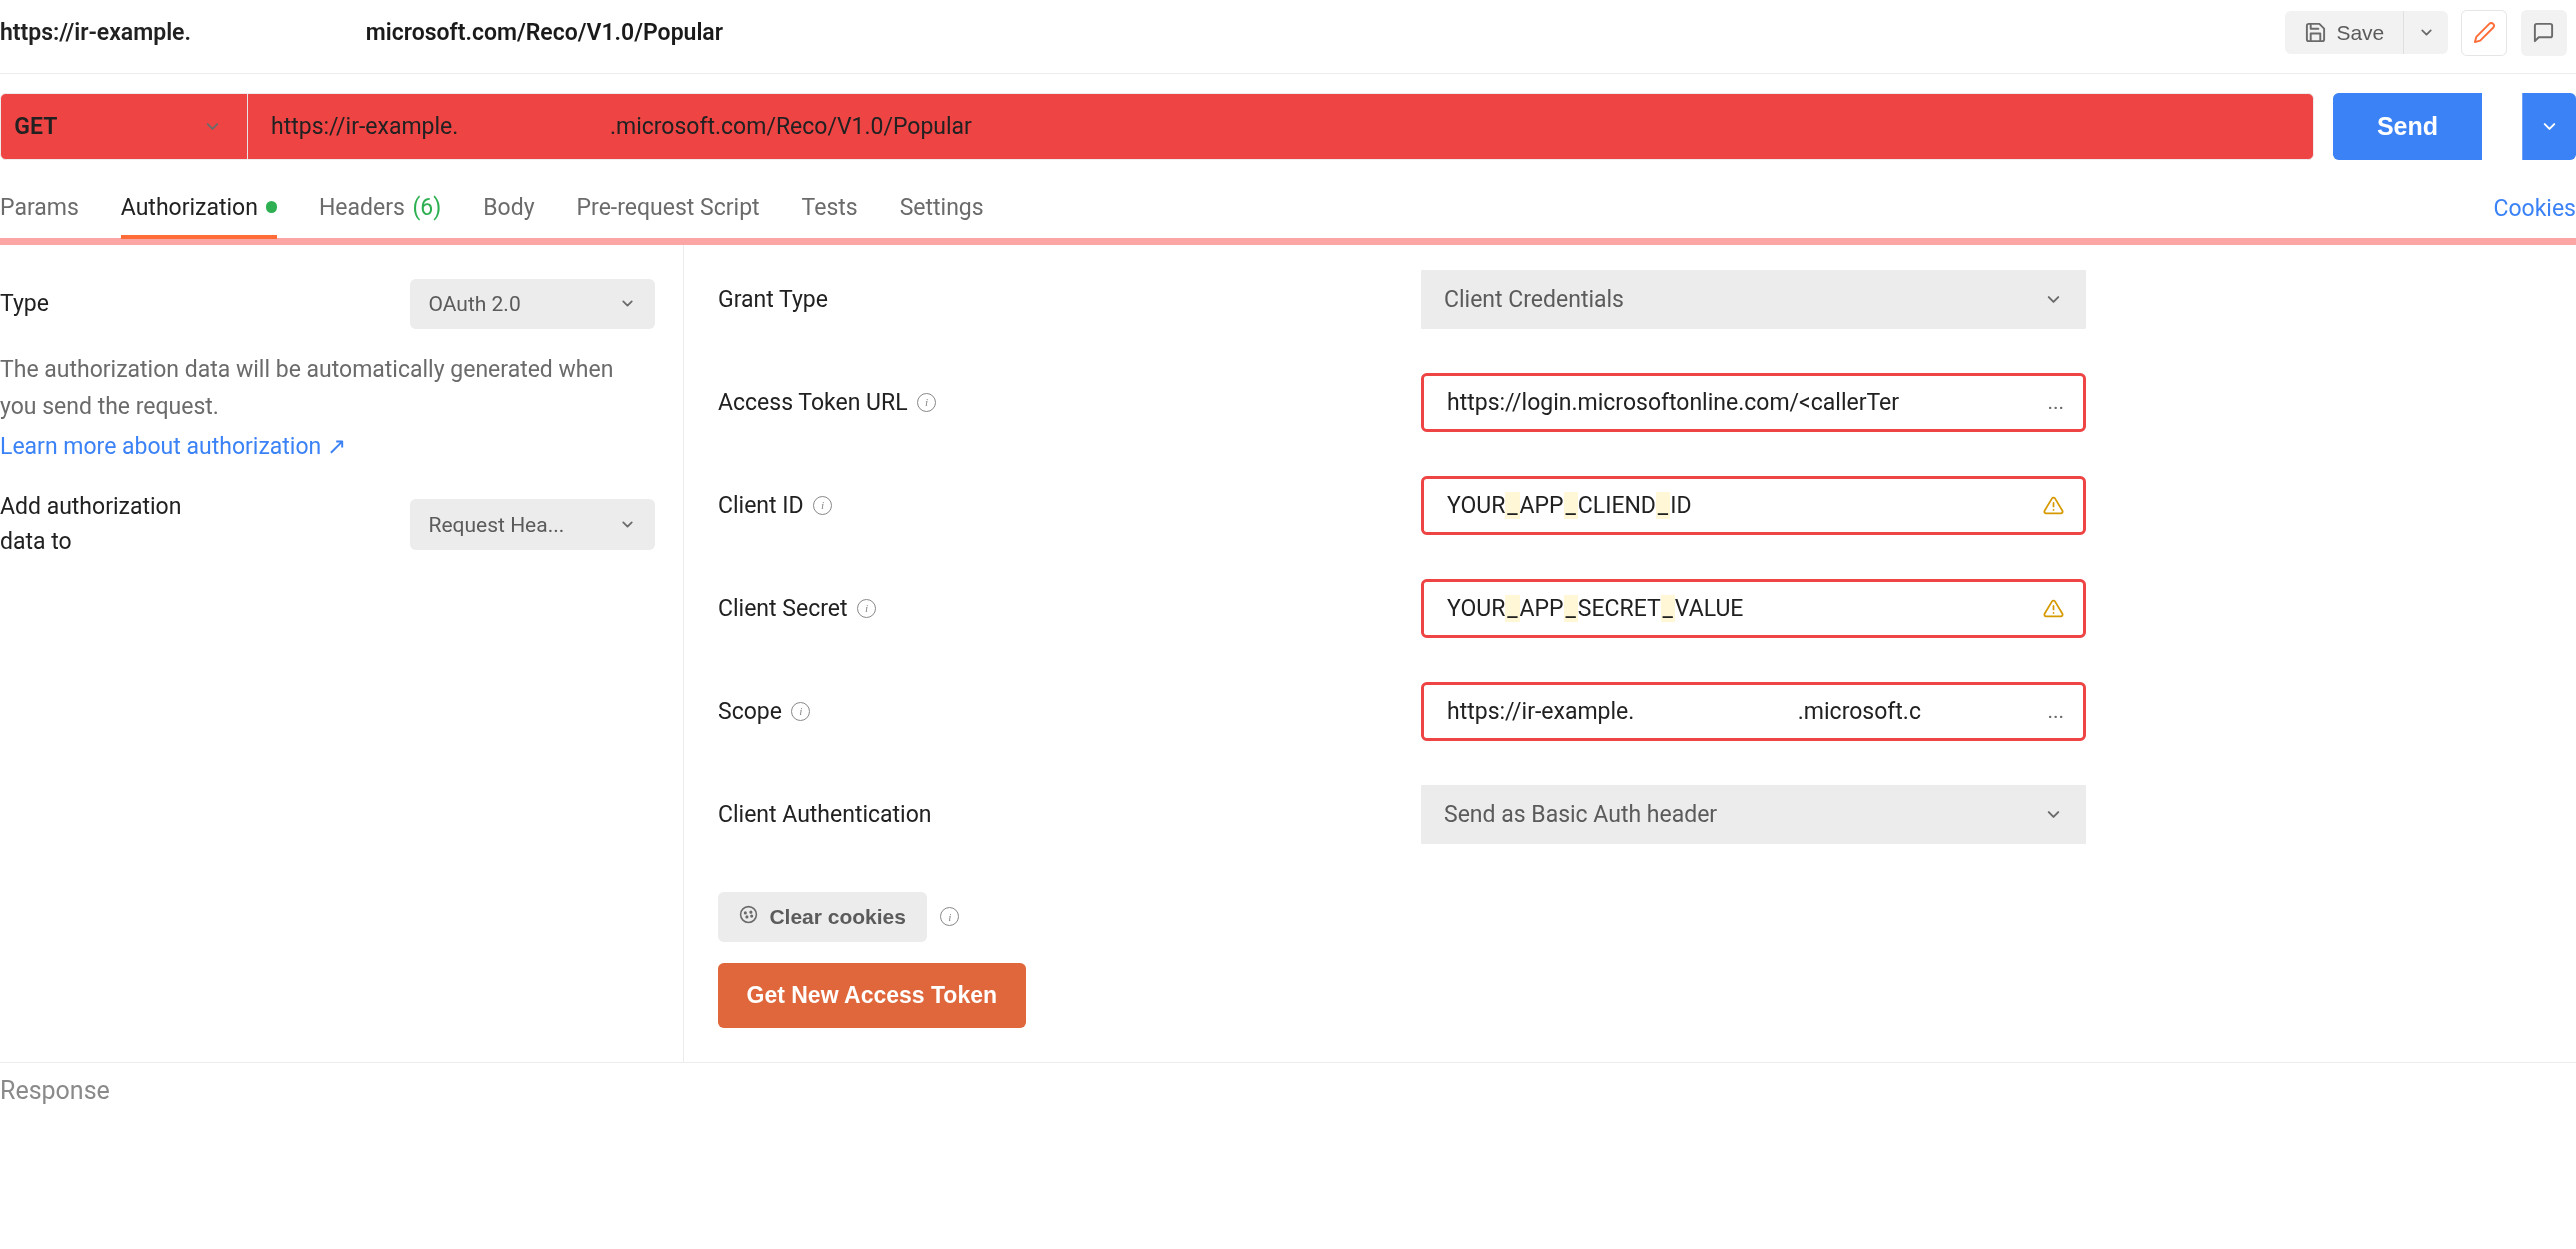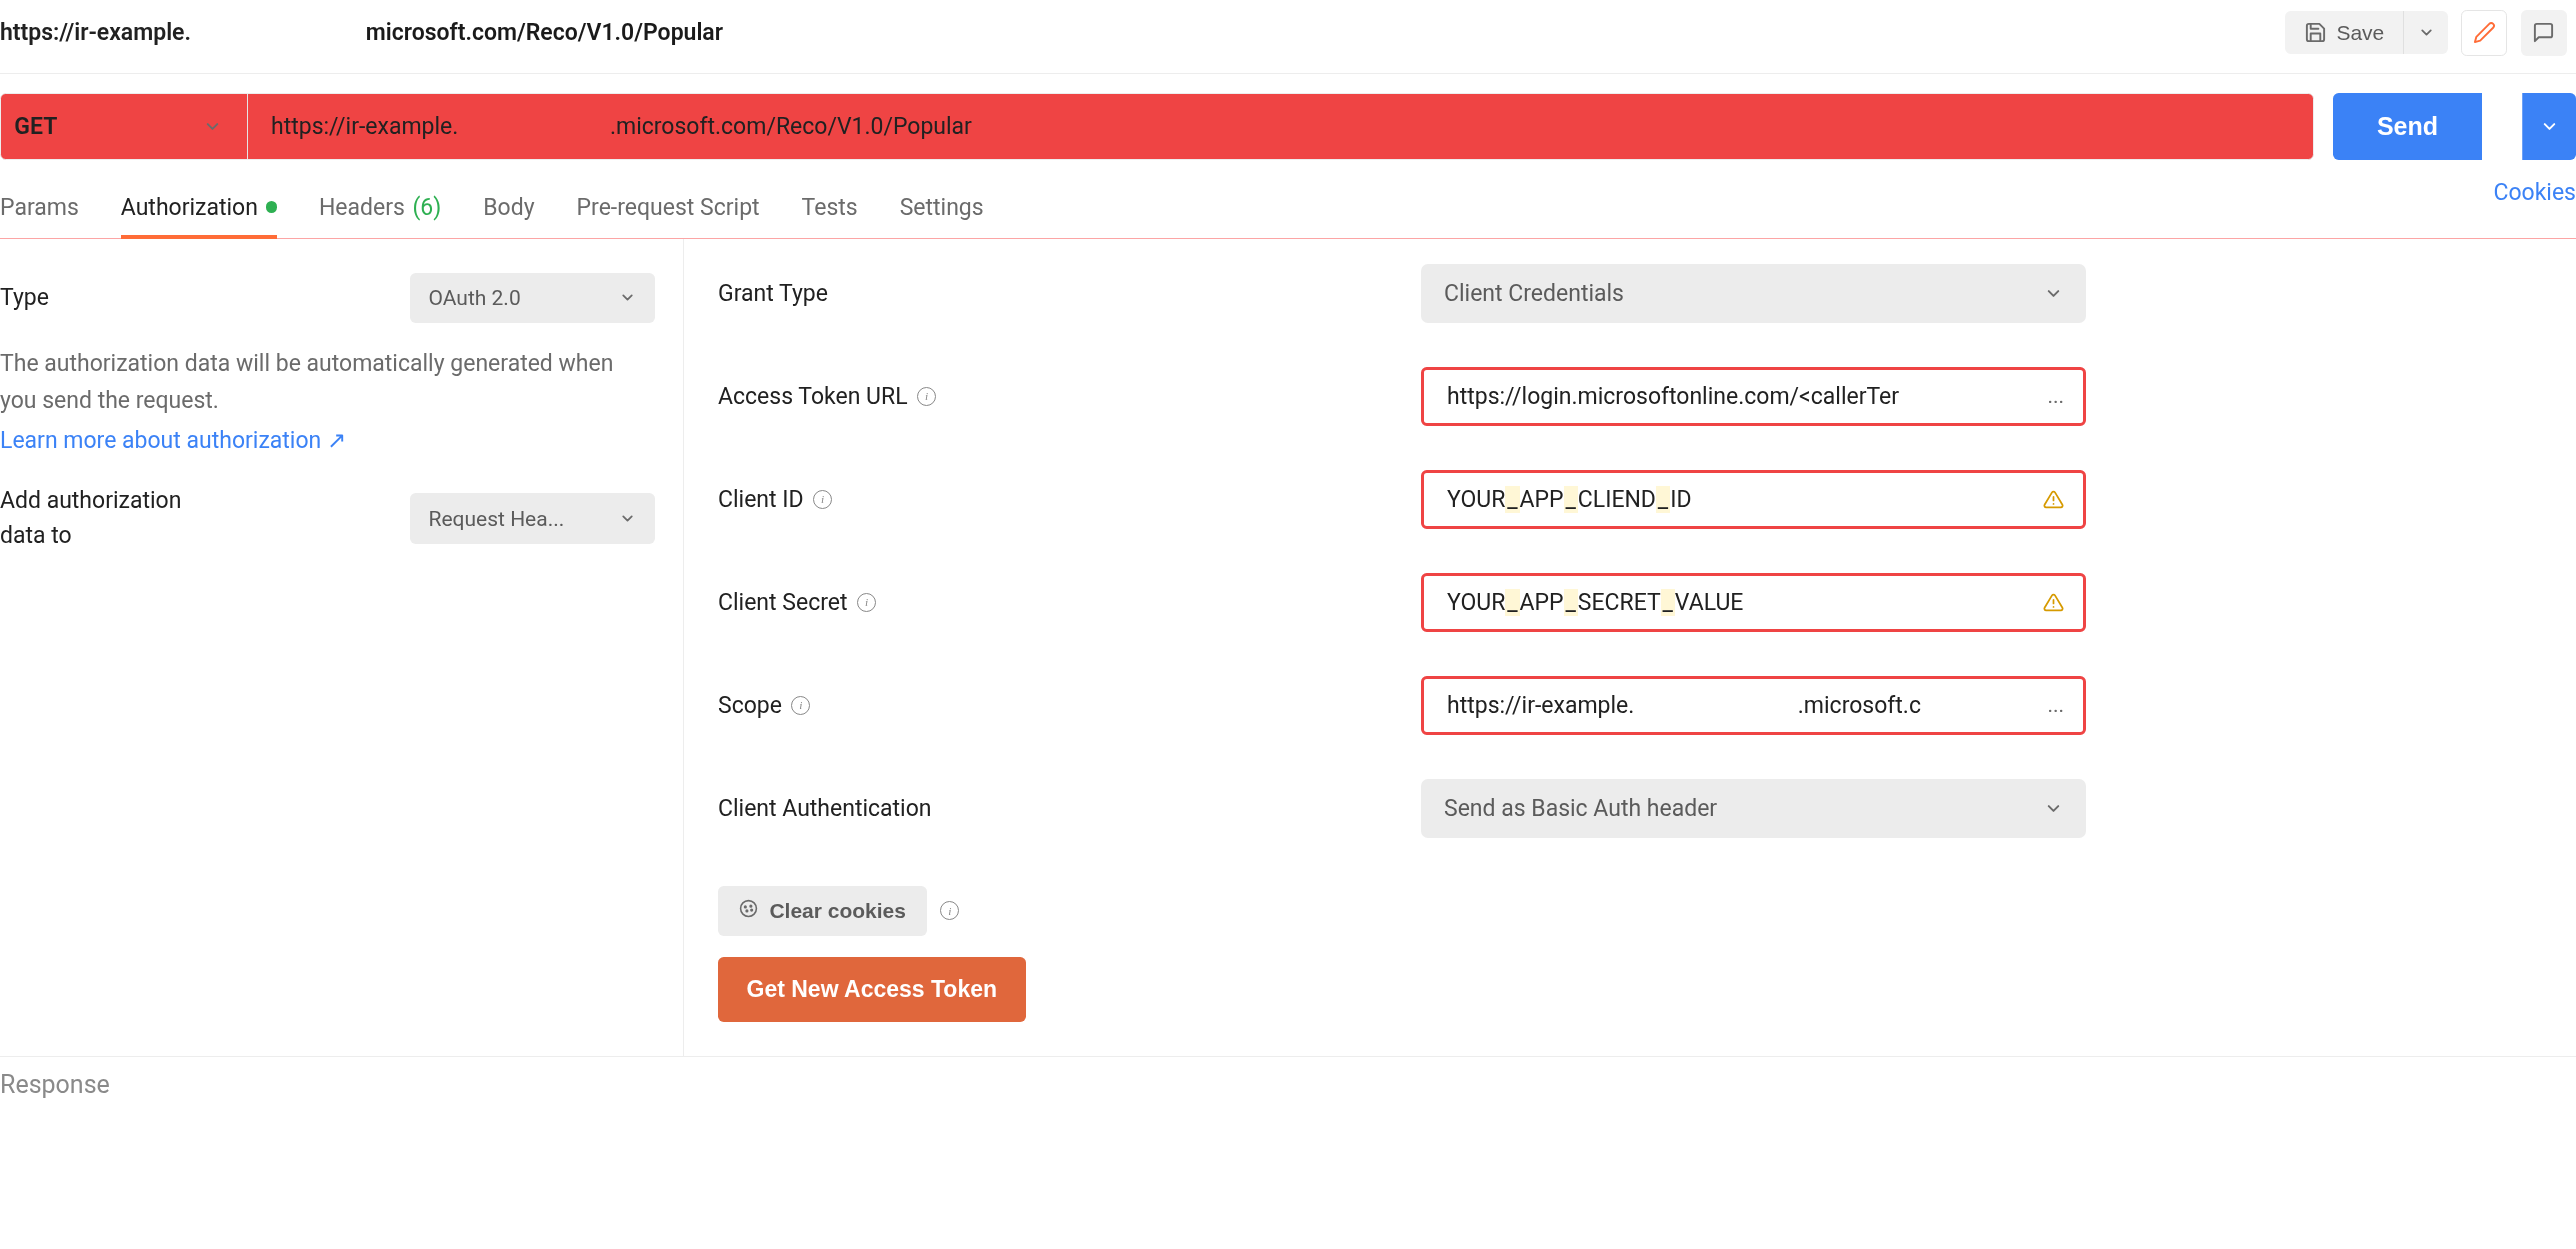--- a/index.html
+++ b/index.html
@@ -140,23 +140,23 @@
     border-radius: 0 5.7px 5.7px 0;
     padding: 0 17px;
     cursor: pointer;
     display: flex;
     align-items: center;
   }
 
   
   .tabs-row {
     display: flex;
-    align-items: flex-start;
-    justify-content: space-between;
-    border-bottom: 1px solid #fca5a5;
+    align-items: center;
+    justify-content: space-between;
+    border-bottom: 7px solid #fca5a5;
   }
   .tabs {
     display: flex;
     gap: 42px;
   }
   .tab {
     font-size: 23px;
     color: #6b6b6b;
     padding: 15px 0 17px 0;
     cursor: pointer;
@@ -261,21 +261,21 @@
     color: #212121;
     display: flex;
     align-items: center;
     gap: 9.5px;
   }
   .form-control-select {
     display: flex;
     align-items: center;
     justify-content: space-between;
     background: #ececec;
-    border-radius: 7px;
+    border-radius: 1px;
     padding: 17px 23px;
     font-size: 23px;
     color: #5b5b5b;
     cursor: pointer;
     height: 59px;
   }
   .form-control-input {
     display: flex;
     align-items: center;
     justify-content: space-between;

